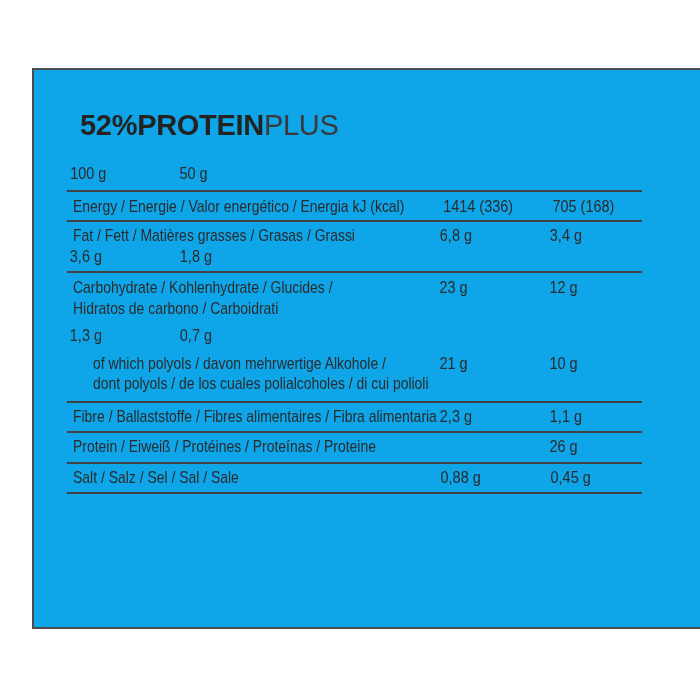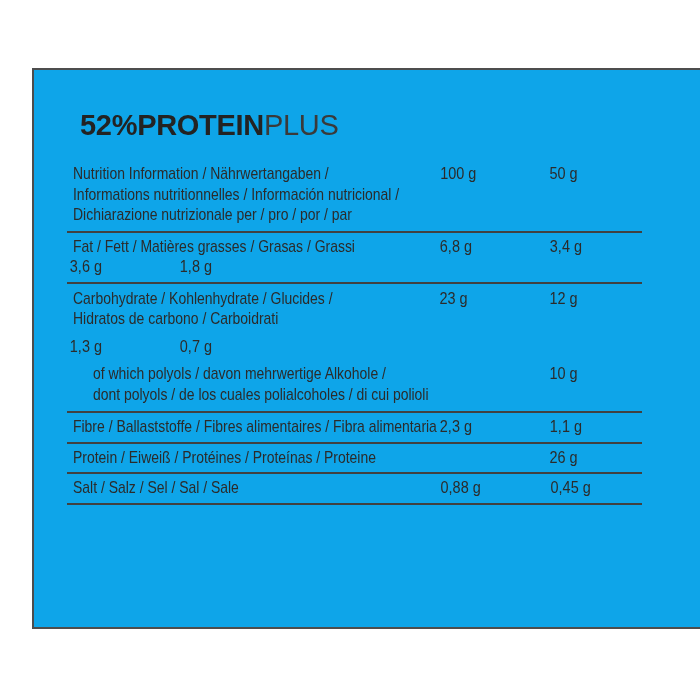--- a/index.html
+++ b/index.html
@@ -46,33 +46,39 @@
 
     <div class="title-block">
       <div class="brand-line">
         <span class="brand-bold">52%PROTEIN</span><span class="brand-light">PLUS</span>
       </div>
     </div>
 
     <div class="ntable">
 
       <div class="t-row rule pb5">
-        <div class="lbl">
-          <span class="lbl-text">Nutrition Information / Nährwertangaben /
-Informations nutritionnelles / Información nutricional /
-Dichiarazione nutrizionale per / pro / por / par</span>
-        </div>
         <div class="col">
           <span class="val-text">100 g</span>
         </div>
         <div class="col c50">
           <span class="val-text">50 g</span>
         </div>
       </div>
 
+      <div class="t-row rule pt5 pb3">
+        <div class="lbl">
+          <span class="lbl-text">Energy / Energie / Valor energético / Energia kJ (kcal)</span>
+        </div>
+        <div class="col">
+          <span class="val-text">1414 (336)</span>
+        </div>
+        <div class="col c50">
+          <span class="val-text">705 (168)</span>
+        </div>
+      </div>
 
       <div class="t-row pt4">
         <div class="lbl">
           <span class="lbl-text">Fat / Fett / Matières grasses / Grasas / Grassi</span>
         </div>
         <div class="col">
           <span class="val-text">6,8 g</span>
         </div>
         <div class="col c50">
           <span class="val-text">3,4 g</span>
@@ -108,20 +114,23 @@
         <div class="col c50">
           <span class="val-text">0,7 g</span>
         </div>
       </div>
 
       <div class="t-row rule indent pt7 pb6">
         <div class="lbl">
           <span class="lbl-text">of which polyols / davon mehrwertige Alkohole /
 dont polyols / de los cuales polialcoholes / di cui polioli</span>
         </div>
+        <div class="col">
+          <span class="val-text">21 g</span>
+        </div>
         <div class="col c50">
           <span class="val-text">10 g</span>
         </div>
       </div>
 
       <div class="t-row rule pt4 pb4">
         <div class="lbl">
           <span class="lbl-text">Fibre / Ballaststoffe / Fibres alimentaires / Fibra alimentaria</span>
         </div>
         <div class="col">

